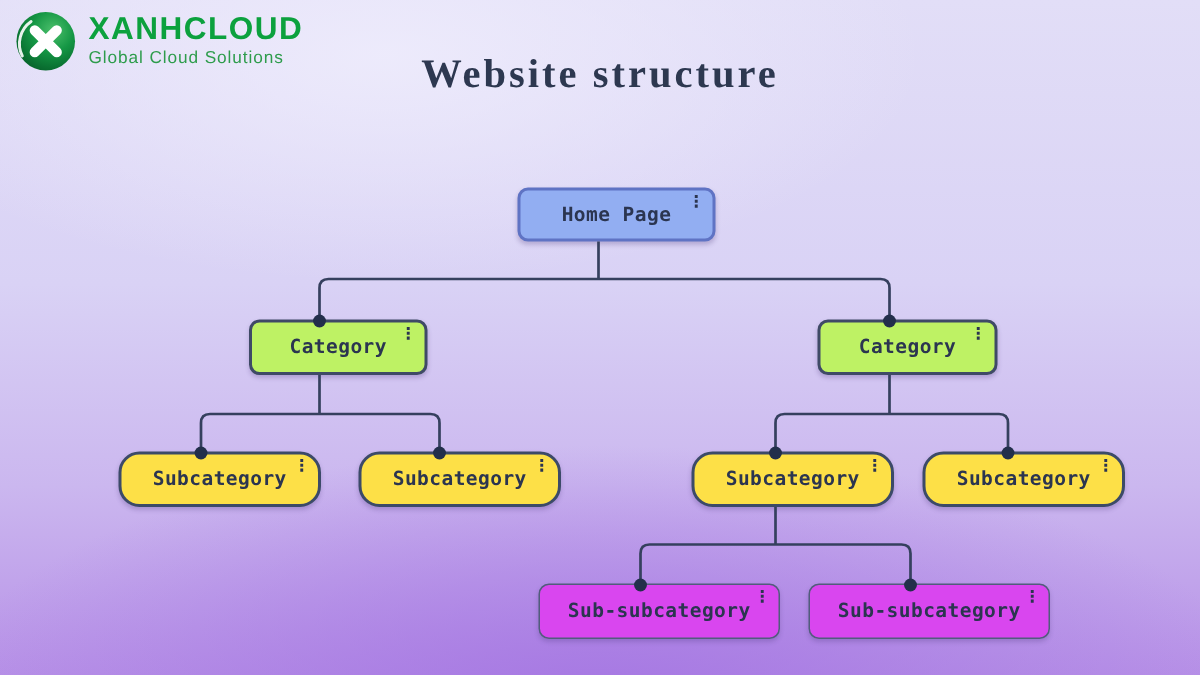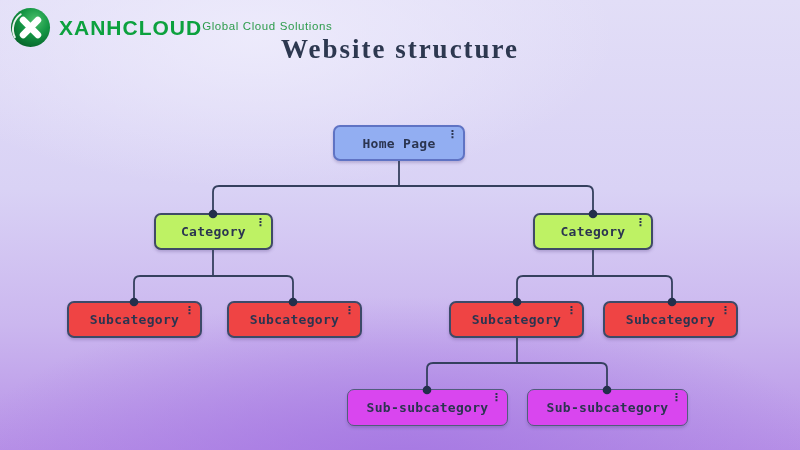--- a/index.html
+++ b/index.html
@@ -9,21 +9,21 @@
     font-family: "Liberation Sans", sans-serif;
     background:
       radial-gradient(55% 38% at 50% 104%, rgba(164,117,226,0.9) 0%, rgba(164,117,226,0) 100%),
       radial-gradient(60% 45% at 32% 8%, rgba(238,236,252,0.9) 0%, rgba(238,236,252,0) 75%),
       linear-gradient(180deg, #e2def7 0%, #d9d2f5 42%, #cbb7ef 72%, #b791e7 100%);
   }
 
   
   .logo { position: absolute; left: 10px; top: 7px; display: flex; align-items: center; gap: 8px; }
   .logo-icon { width: 41px; height: 41px; display: block; }
-  .logo-text { display: flex; line-height: 1; }
+  .logo-text { display: flex; flex-direction: column; line-height: 1; }
   .brand {
     font-size: 21px; font-weight: bold; letter-spacing: 1px;
     color: #0ca13e; font-family: "Liberation Sans", sans-serif;
   }
   .tagline {
     margin-top: 4px; font-size: 11.5px; font-weight: normal; letter-spacing: 0.6px;
     color: #2e9c4c;
   }
 
   
@@ -37,29 +37,30 @@
 
   
   .node {
     position: absolute;
     display: flex; align-items: center; justify-content: center;
     font-family: "DejaVu Sans Mono", "Liberation Mono", monospace;
     font-weight: bold; font-size: 13px; letter-spacing: 0.3px;
     color: #2b3550;
     border: 2px solid #3c4a68; border-radius: 7px;
     box-shadow: 0 2px 3px rgba(70, 50, 120, 0.25);
+    margin-left: 12px;
   }
   .kebab {
     position: absolute; top: 2px; right: 5px;
     font-size: 11px; line-height: 11px; font-weight: bold; color: #2b3550;
     cursor: pointer; font-family: "DejaVu Sans", sans-serif;
   }
   .node-home        { background: #92aef2; border-color: #5f73c4; }
   .node-category    { background: #bef264; border-color: #3f4a66; }
-  .node-subcategory { background: #ef4444; border-color: #3c4a68; }
+  .node-subcategory { background: #fde047; border-color: #3c4a68; border-radius: 14px; }
   .node-subsub      { background: #d946ef; border-color: #515d7c; border-width: 1.5px; }
 
   #node-home  { left: 333px; top: 125px; width: 132px; height: 36px; }
   #node-cat-l { left: 154px; top: 213px; width: 119px; height: 37px; }
   #node-cat-r { left: 533px; top: 213px; width: 120px; height: 37px; }
   #node-sub-1 { left:  67px; top: 301px; width: 135px; height: 37px; }
   #node-sub-2 { left: 227px; top: 301px; width: 135px; height: 37px; }
   #node-sub-3 { left: 449px; top: 301px; width: 135px; height: 37px; }
   #node-sub-4 { left: 603px; top: 301px; width: 135px; height: 37px; }
   #node-ss-1  { left: 347px; top: 389px; width: 161px; height: 37px; }

